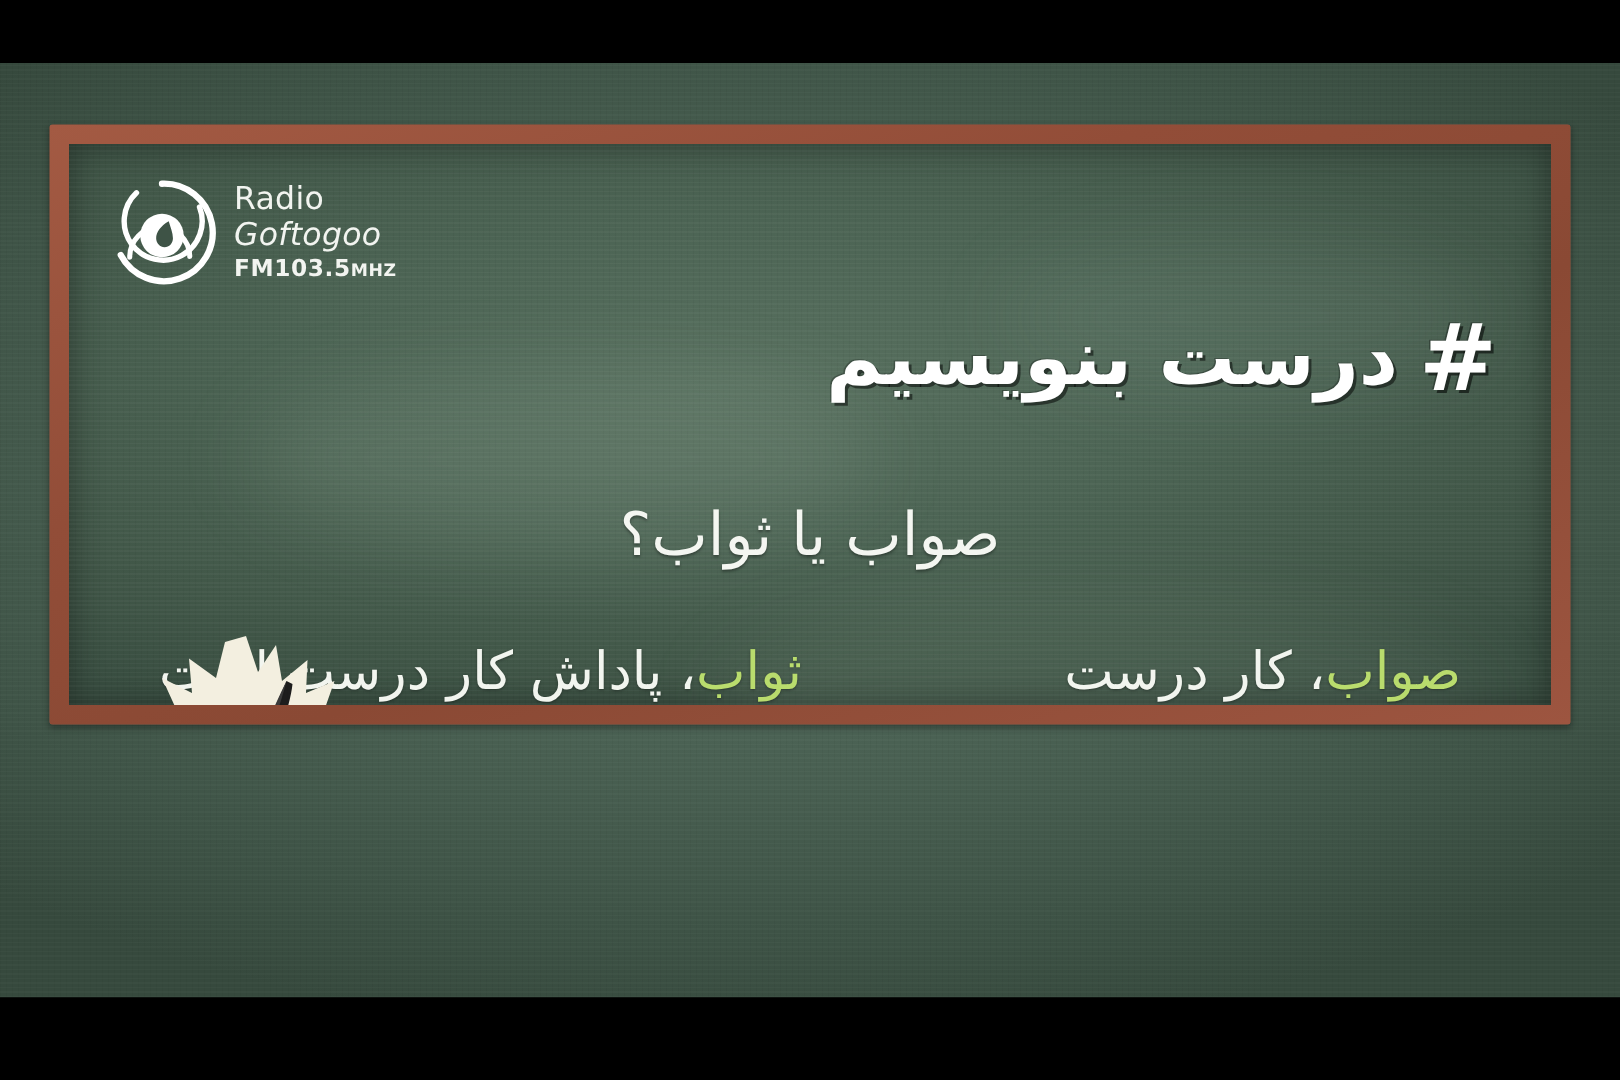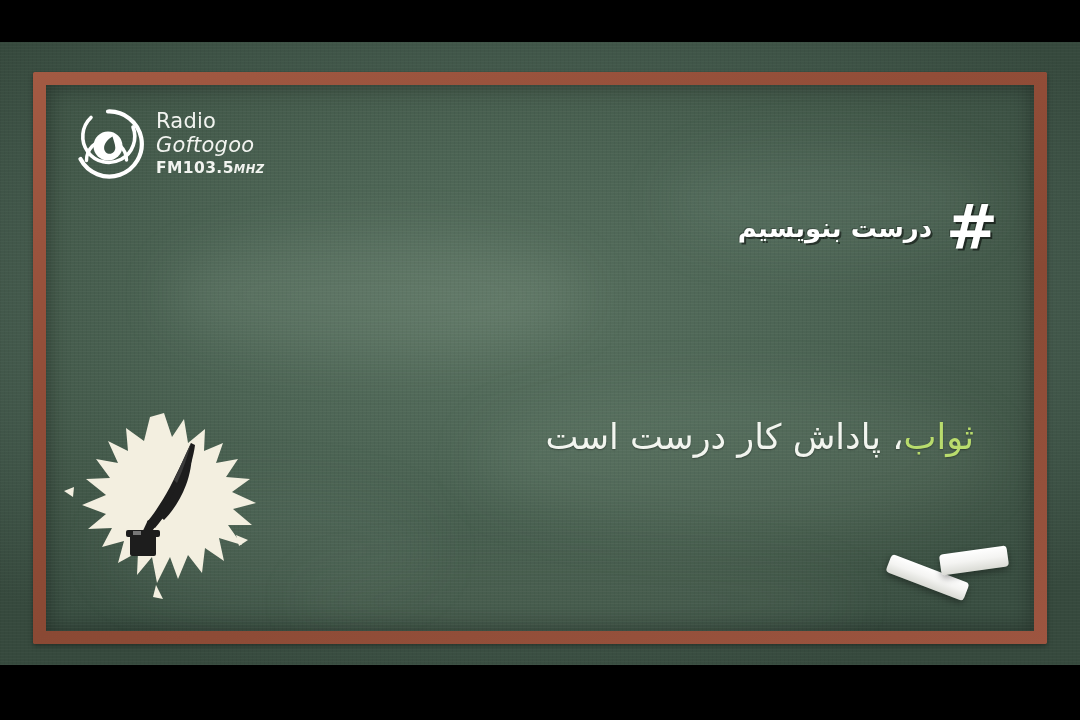--- a/index.html
+++ b/index.html
@@ -20,21 +20,21 @@
   .wall:after{
     content:"";position:absolute;inset:0;
     background-image:
       repeating-linear-gradient(0deg, rgba(255,255,255,.028) 0 1px, rgba(0,0,0,0) 1px 3px),
       repeating-linear-gradient(90deg, rgba(0,0,0,.035) 0 1px, rgba(0,0,0,0) 1px 4px);
     opacity:.85;
   }
 
   
   .frame{
-    position:absolute;left:33px;top:72px;width:1014px;height:572px;
+    position:absolute;left:33px;top:83px;width:1014px;height:400px;
     border:13px solid #96503c;
     border-radius:2px;
     box-sizing:border-box;
     background:
       radial-gradient(ellipse 72% 68% at 46% 42%, #58705f 0%, #4c6454 42%, #415748 76%, #394e41 100%);
     box-shadow:0 0 22px rgba(0,0,0,.38) inset, 0 2px 5px rgba(0,0,0,.35);
   }
   .frame-wood{
     position:absolute;inset:-13px;border:13px solid transparent;border-radius:2px;pointer-events:none;
     background:linear-gradient(160deg,#a35a43 0%,#924d38 35%,#8a4934 60%,#9d5540 100%) border-box;
@@ -57,33 +57,33 @@
   .s4{left:620px;top:60px;width:330px;height:110px;background:rgba(190,210,195,.075);}
   .s5{left:250px;top:470px;width:560px;height:90px;background:rgba(180,200,188,.06);}
 
   
   .logo{position:absolute;left:25px;top:22px;display:flex;align-items:center;gap:11px;}
   .logo-mark{width:74px;height:74px;flex:0 0 74px;position:relative;}
   .logo-text{display:flex;flex-direction:column;line-height:1.0;color:#f2f4f0;}
   .logo-l1,.logo-l2{font-size:21px;letter-spacing:.2px;font-weight:400;}
   .logo-l2{margin-top:3px;font-style:italic;}
   .logo-l3{font-size:15.5px;font-weight:700;letter-spacing:.4px;margin-top:5px;}
-  .logo-l3 .mhz{font-size:11.5px;font-weight:700;font-style:italic;}
+  .logo-l3 .mhz{font-size:11.5px;font-weight:700;}
 
   
   .headline{
     position:absolute;right:36px;top:112px;display:flex;align-items:center;gap:14px;
     direction:rtl;
   }
   .headline .hash{
     font-size:62px;font-weight:700;color:#ffffff;line-height:1;
     text-shadow:2px 2px 0 rgba(0,0,0,.55), -1px -1px 0 rgba(0,0,0,.30);
   }
   .headline .htext{
-    font-size:26px;font-weight:700;color:#ffffff;
+    font-size:51px;font-weight:700;color:#ffffff;
     font-family:"DejaVu Sans","Liberation Sans",sans-serif;
     text-shadow:2px 2px 0 rgba(0,0,0,.50), -1px -1px 0 rgba(0,0,0,.25);
   }
 
   
   .question{
     position:absolute;left:0;right:0;top:238px;text-align:center;direction:rtl;
     font-size:40px;color:#f4f6f1;letter-spacing:.5px;
     text-shadow:0 1px 2px rgba(0,0,0,.35);
   }
@@ -150,22 +150,26 @@
           <span class="logo-l2">Goftogoo</span>
           <span class="logo-l3"><span>FM103.5</span><span class="mhz">MHZ</span></span>
         </div>
       </div>
 
       <div class="headline">
         <span class="hash">#</span>
         <span class="htext">درست بنویسیم</span>
       </div>
 
+      <div class="question">صواب یا ثواب؟</div>
 
       <div class="answers">
+        <div class="row right">
+          <span class="hl">صواب</span><span>، کار درست</span>
+        </div>
         <div class="row">
           <span class="hl">ثواب</span><span>، پاداش کار درست است</span>
         </div>
       </div>
 
       <div class="splash">
         <svg viewBox="0 0 212 212" xmlns="http://www.w3.org/2000/svg">
           <path fill="#f3efe0" d="
             M104 6 L112 30 L124 12 L128 36 L145 22 L144 44 L163 36 L156 56
             L178 52 L166 70 L190 72 L172 85 L196 96 L173 102 L192 118 L168 118

